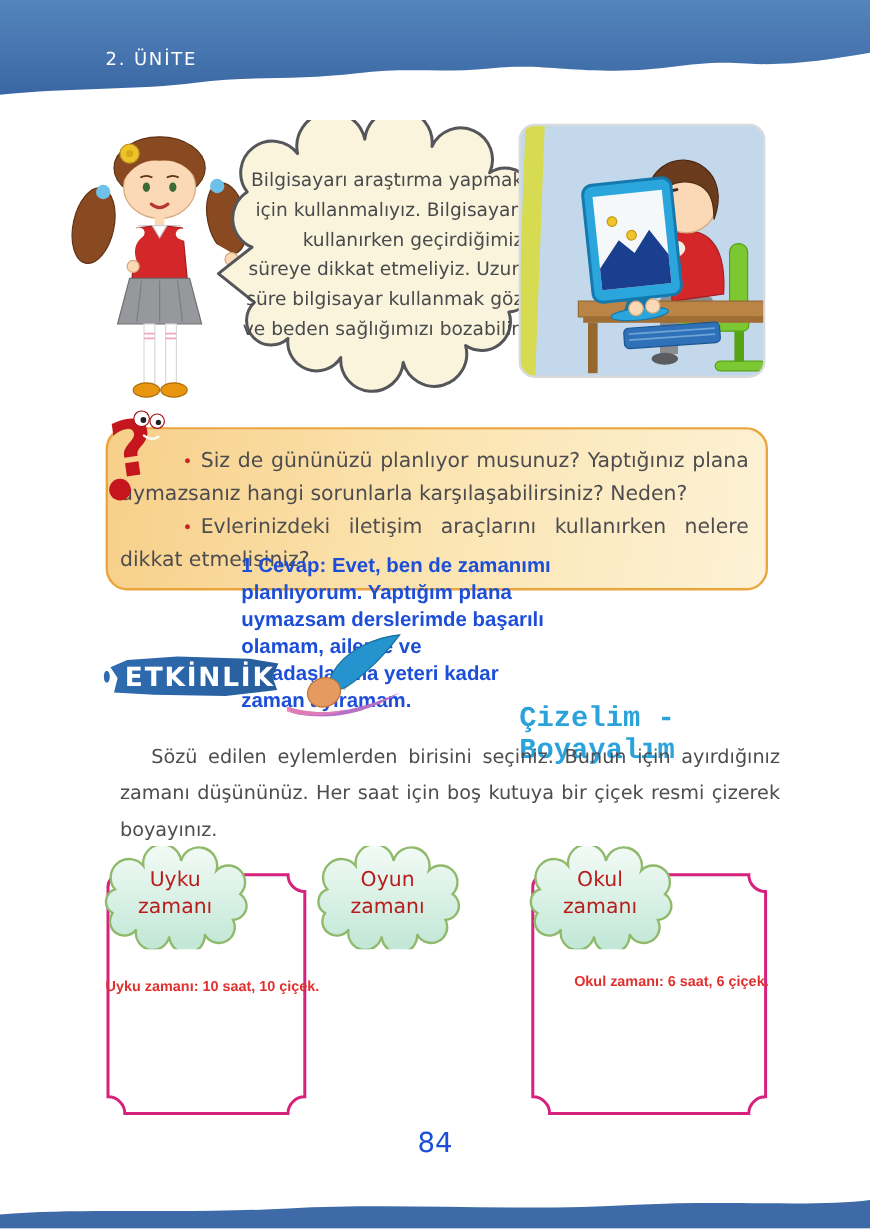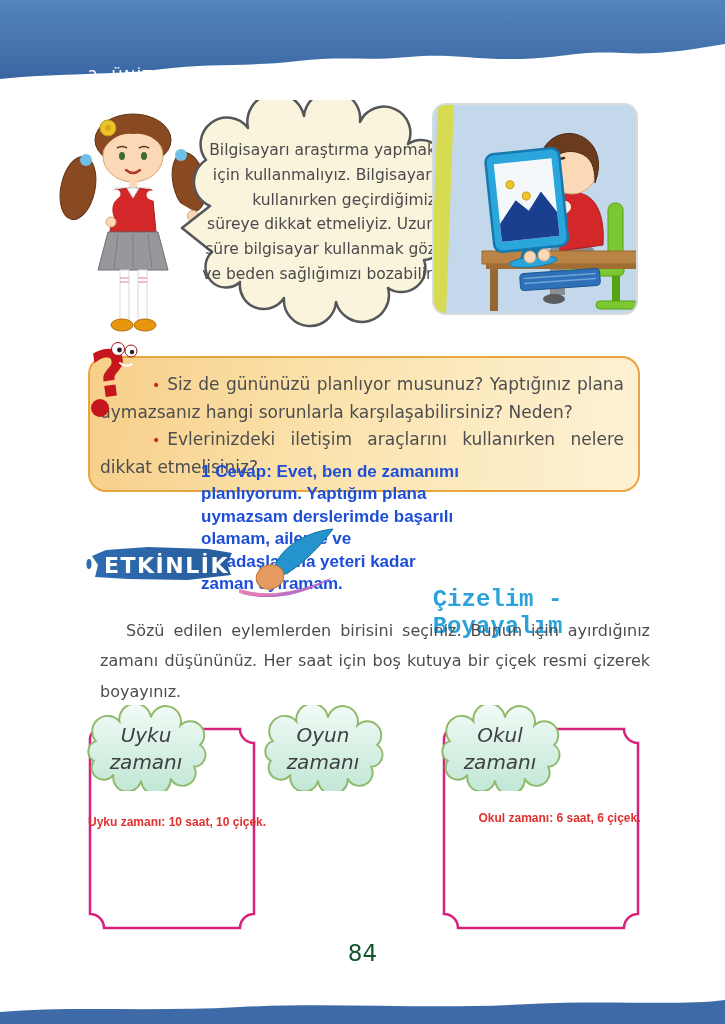--- a/index.html
+++ b/index.html
@@ -18,24 +18,24 @@
   .qbullet{color:#cc2127;font-size:14px;margin-right:7px;}
   .red-note{font-family:"Liberation Sans",sans-serif;font-weight:700;
             font-size:17px;line-height:1.32;color:#1d4ed8;}
   
   .etk-label{color:#ffffff;font-size:22px;font-weight:bold;letter-spacing:1.5px;}
   .activity-title{font-family:Liberation Mono, monospace;font-weight:bold;
                   font-size:24px;color:#2ba2da;text-align:center;margin-top:40px;}
   .instructions{font-size:16px;line-height:1.9;text-align:justify;
                 text-indent:26px;color:#4d4d4f;margin:12px;}
   
-  .cloud-label{font-size:20px;line-height:1.35;text-align:center;color:#404040;font-style:italic;}
+  .cloud-label{font-size:17px;line-height:1.35;text-align:center;color:#b91c1c;}
   .box-answer{font-family:"Liberation Sans",sans-serif;font-weight:700;font-size:12px;
               color:#e0312f;white-space:nowrap;text-align:center;width:100%;}
-  .page-number{font-size:23px;color:#14532d;text-align:center;width:100%;}
+  .page-number{font-size:23px;color:#1d4ed8;text-align:center;width:100%;}
 </style>
 </head>
 <body>
 
 <div class="page">
 
   <svg width="0" height="0" style="position:absolute" aria-hidden="true">
     <defs>
       <linearGradient id="hdrGrad" x1="0" y1="0" x2="0" y2="1">
         <stop offset="0" stop-color="#5585bd"></stop>
@@ -49,21 +49,21 @@
         <stop offset="0" stop-color="#2e6cb0"></stop>
           <stop offset="1" stop-color="#275d9c"></stop>
       </linearGradient>
     </defs>
   </svg>
 
   <svg class="abs" style="left:0;top:0" width="725" height="92">
     <path d="M0,0 H725 V44 C690,50 658,55 622,53 C578,50 558,59 513,59 C468,59 448,53 408,57
              C368,61 338,56 298,61 C248,67 208,63 163,69 C118,75 58,73 0,79 Z" fill="url(#hdrGrad)"></path>
   </svg>
-  <span class="abs unit-label" style="left:88px;top:68px">2. ÜNİTE</span>
+  <span class="abs unit-label" style="left:88px;top:40px">2. ÜNİTE</span>
 
   <svg class="abs" style="left:56px;top:98px" width="155" height="238" viewBox="0 0 155 238">
     <ellipse cx="22" cy="90" rx="17" ry="32" fill="#8a4a21" stroke="#5f3213" transform="rotate(12 22 90)"></ellipse>
     <ellipse cx="133" cy="84" rx="16" ry="30" fill="#8a4a21" stroke="#5f3213" transform="rotate(-12 133 84)"></ellipse>
     <circle cx="30" cy="62" r="6" fill="#6fc0e8"></circle>
       <circle cx="125" cy="57" r="6" fill="#6fc0e8"></circle>
     <ellipse cx="77" cy="42" rx="38" ry="26" fill="#8a4a21" stroke="#5f3213"></ellipse>
     <ellipse cx="77" cy="58" rx="30" ry="26" fill="#fcd9b6" stroke="#d9a87a"></ellipse>
     <path d="M47,52 Q52,26 77,24 Q102,26 107,50 Q95,34 77,36 Q59,34 47,52" fill="#8a4a21"></path>
     <circle cx="52" cy="30" r="8" fill="#edc32a" stroke="#b9941f"></circle>

